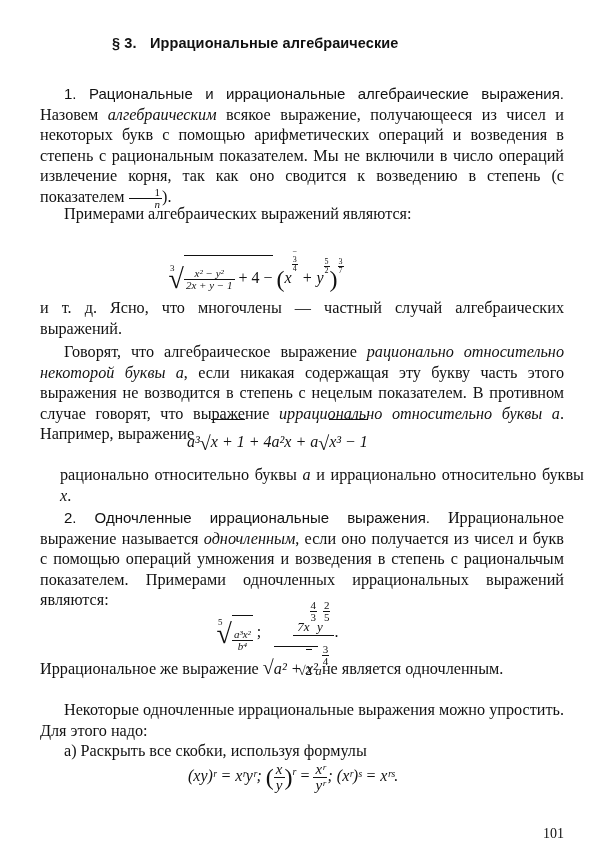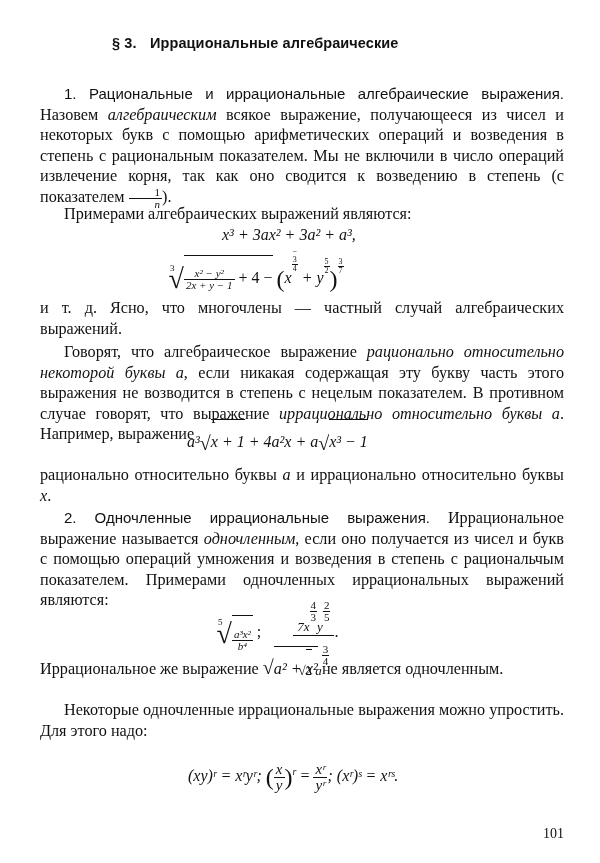--- a/index.html
+++ b/index.html
@@ -38,41 +38,38 @@
   <div class="sec-title">
     <span class="num">§ 3.</span><span>Иррациональные алгебраические</span>
   </div>
 
   <div class="txt ind" style="top:84px;">
     <span class="bold">1. Рациональные и иррациональные алгебраические выражения.</span><span> Назовем </span><i>алгебраическим</i><span> всякое выражение, получающееся из чисел и некоторых букв с помощью арифметических операций и возведения в степень с рациональным показателем. Мы не включили в число операций извлечение корня, так как оно сводится к возведению в степень (с показателем </span><span class="frac"><span class="n">1</span><i class="d">n</i></span><span>).</span>
   </div>
 
   <div class="txt ind" style="top:204px;">Примерами алгебраических выражений являются:</div>
 
-  <div class="math" style="left:222px; top:226px;">
-    <i>x³ + 3ax² + 3a² + a³,</i>
-  </div>
 
   <div class="math" style="left:170px; top:248px;">
     <span class="idx">3</span><span class="rad">√</span><span class="ol"><span class="frac"><i class="n">x² − y²</i><i class="d">2x + y − 1</i></span> <span>+ 4 −</span></span>
     <span class="paren">(</span><i>x</i><span class="sfrac" style="vertical-align:12px;">−<span class="n">3</span><span class="d">4</span></span>
     <i>+ y</i><span class="sfrac"><span class="n">5</span><span class="d">2</span></span><span class="paren">)</span><span class="sfrac"><span class="n">3</span><span class="d">7</span></span>
   </div>
 
   <div class="txt" style="top:298px;">и т. д. Ясно, что многочлены — частный случай алгебраических выражений.</div>
 
   <div class="txt ind" style="top:342px;">
     <span>Говорят, что алгебраическое выражение </span><i>рационально относительно некоторой буквы a</i><span>, если никакая содержащая эту букву часть этого выражения не возводится в степень с нецелым показателем. В противном случае говорят, что выражение </span><i>иррационально относительно буквы a</i><span>. Например, выражение</span>
   </div>
 
   <div class="math" style="left:187px; top:432px;">
     <i>a³</i><span class="rad" style="font-size:20px;">√</span><i class="ol">x + 1</i><i> + 4a²x + a</i><span class="rad" style="font-size:20px;">√</span><i class="ol">x³ − 1</i>
   </div>
 
-  <div class="txt" style="top:465px;">
+  <div class="txt" style="top:465px;margin-left:20px;">
     <span>рационально относительно буквы </span><i>a</i><span> и иррационально относительно буквы </span><i>x</i><span>.</span>
   </div>
 
   <div class="txt ind" style="top:508px;">
     <span class="bold">2. Одночленные иррациональные выражения.</span><span> Иррациональное выражение называется </span><i>одночленным</i><span>, если оно получается из чисел и букв с помощью операций умножения и возведения в степень с рациональчым показателем. Примерами одночленных иррациональных выражений являются:</span>
   </div>
 
   <div class="math" style="left:218px; top:590px;">
     <span class="idx">5</span><span class="rad">√</span><span class="frac ol"><i class="n">a³x²</i><i class="d">b⁴</i></span>
     <span style="margin-right:28px;">;</span>
@@ -81,20 +78,21 @@
       <span class="d" style="font-size:13px; padding-top:8px;">√<span class="ol">2</span> <i>a</i><span class="sfrac"><span class="n">3</span><span class="d">4</span></span></span>
     </span><span>.</span>
   </div>
 
   <div class="txt" style="top:657px;">
     <span>Иррациональное же выражение </span><span style="font-size:20px;">√</span><i class="ol">a² + x²</i><span> не является одночленным.</span>
   </div>
 
   <div class="txt ind" style="top:700px;">Некоторые одночленные иррациональные выражения можно упростить. Для этого надо:</div>
 
+  <div class="txt ind" style="top:741px;">а) Раскрыть все скобки, используя формулы</div>
 
   <div class="math" style="left:172px; top:762px;margin-left:16px;">
     <i>(xy)ʳ = xʳyʳ;</i>
     <span class="paren">(</span><span class="frac big"><i class="n">x</i><i class="d">y</i></span><span class="paren">)</span><sup><i>r</i></sup><span> = </span><span class="frac big"><i class="n">xʳ</i><i class="d">yʳ</i></span><i>; (xʳ)ˢ = xʳˢ.</i>
   </div>
 
   <div class="pagenum">101</div>
 </div>
 
 </body></html>

